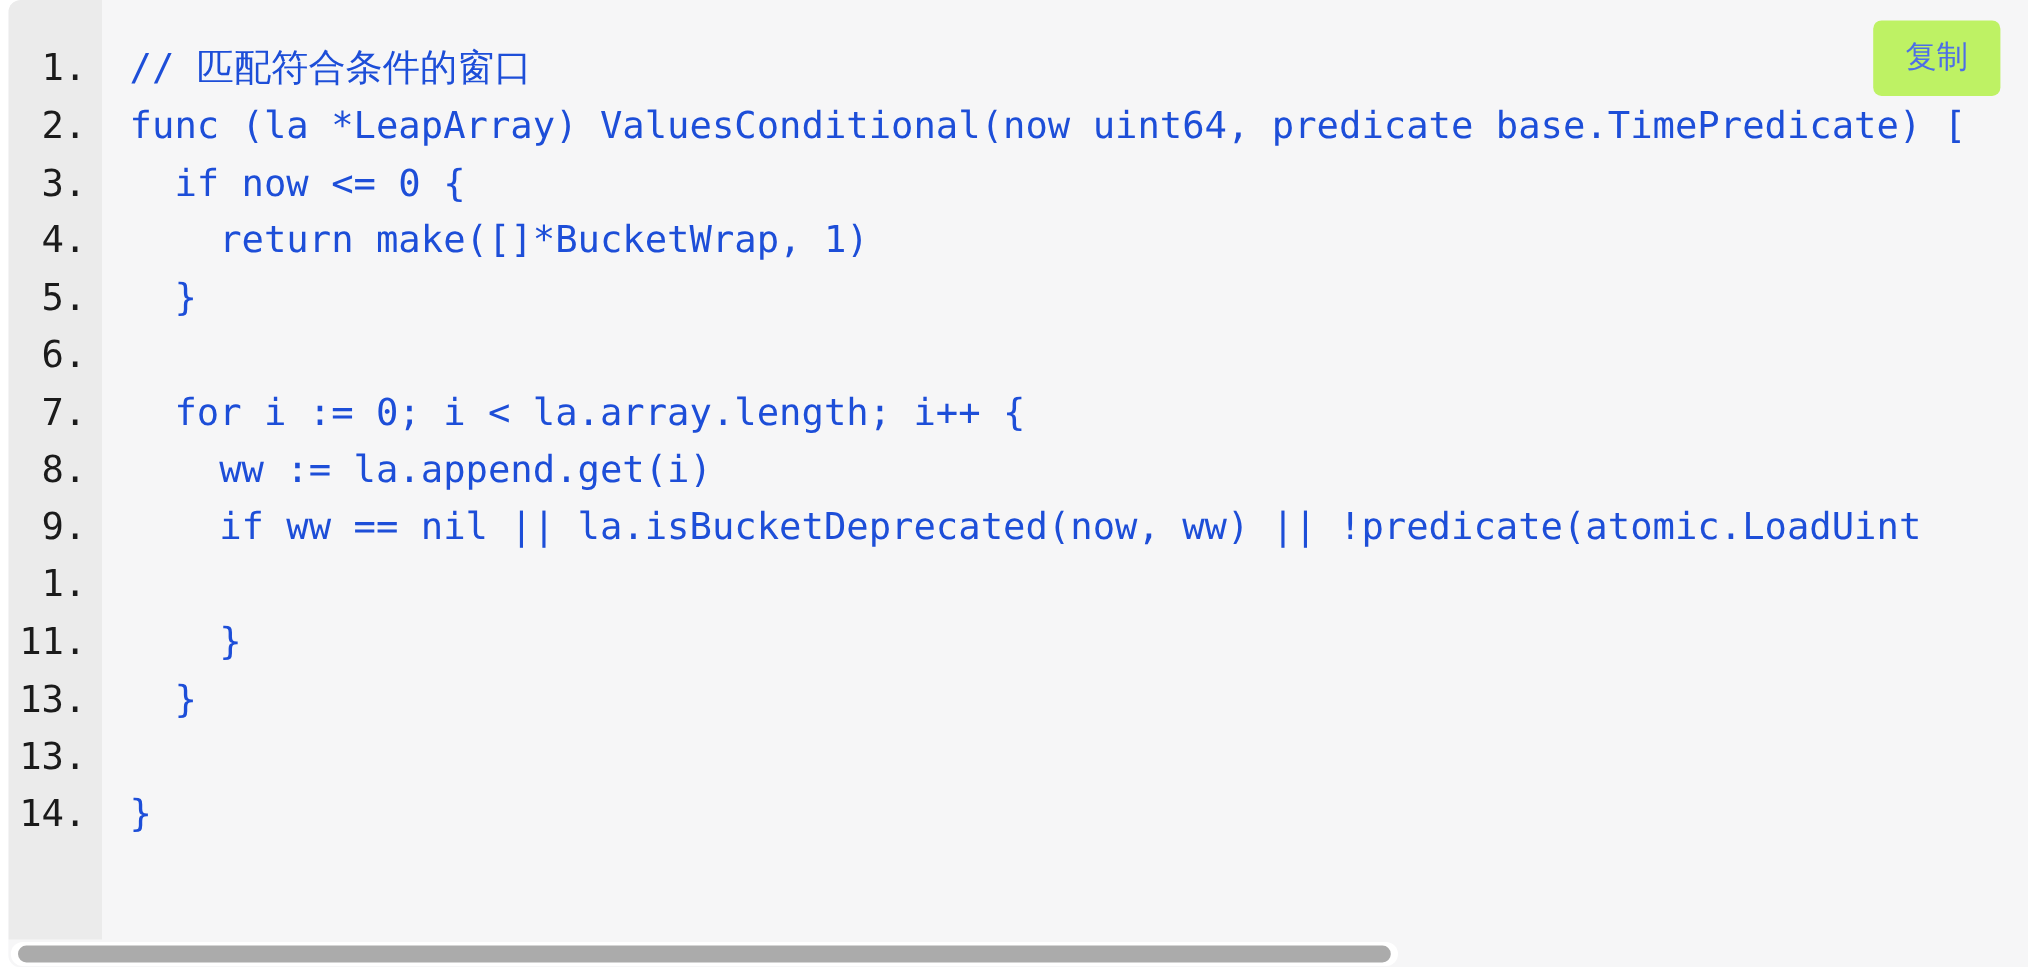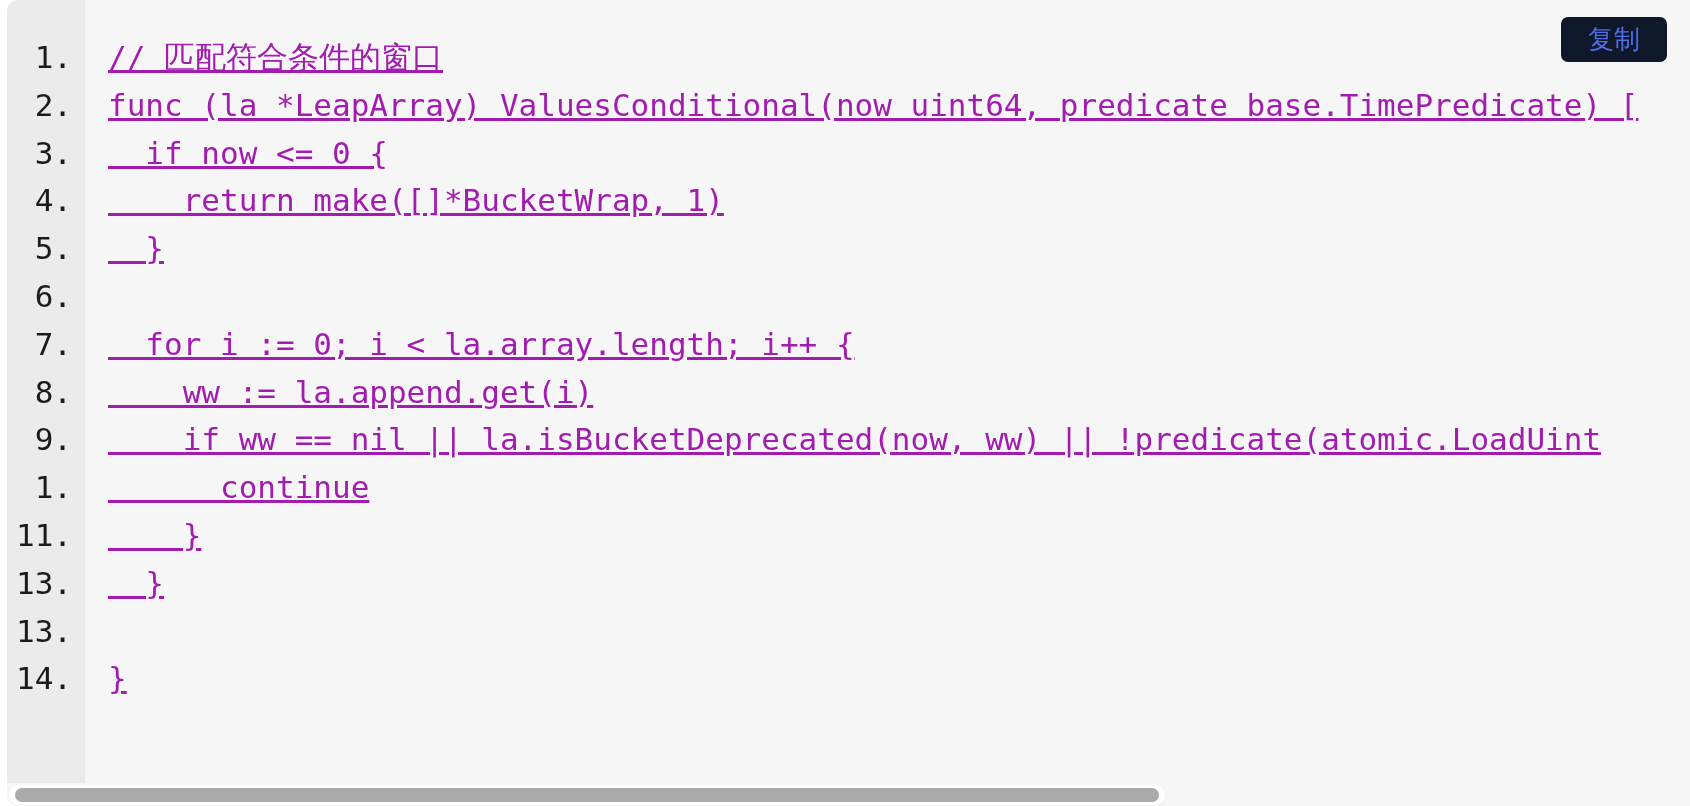--- a/index.html
+++ b/index.html
@@ -43,29 +43,28 @@
     box-sizing: border-box;
     text-align: right;
     padding-right: 13px;
     font-size: 31px;
     color: #1b1b1b;
   }
   .cl {
     flex: 0 0 auto;
     padding-left: 23px;
     font-size: 31px;
-    color: #a21caf;
+    color: #1d4ed8;
     white-space: pre;
-    text-decoration: underline;
   }
   .copy-btn {
     position: absolute;
     top: 17px; right: 23px;
-    width: 106px; height: 45px;
-    background: #0f172a;
+    width: 106px; height: 63px;
+    background: #bef264;
     color: #4d6ee8;
     border: none;
     border-radius: 7px;
     font-size: 26px;
     font-family: "DejaVu Sans", "Liberation Sans", sans-serif;
     cursor: pointer;
     z-index: 5;
     padding: 0;
     line-height: 45px;
     text-align: center;
@@ -96,21 +95,21 @@
   <div class="rows" id="rows">
       <div class="row"><div class="ln">1.</div><div class="cl">// 匹配符合条件的窗口</div></div>
       <div class="row"><div class="ln">2.</div><div class="cl">func (la *LeapArray) ValuesConditional(now uint64, predicate base.TimePredicate) [</div></div>
       <div class="row"><div class="ln">3.</div><div class="cl">  if now &lt;= 0 {</div></div>
       <div class="row"><div class="ln">4.</div><div class="cl">    return make([]*BucketWrap, 1)</div></div>
       <div class="row"><div class="ln">5.</div><div class="cl">  }</div></div>
       <div class="row"><div class="ln">6.</div></div>
       <div class="row"><div class="ln">7.</div><div class="cl">  for i := 0; i &lt; la.array.length; i++ {</div></div>
       <div class="row"><div class="ln">8.</div><div class="cl">    ww := la.append.get(i)</div></div>
       <div class="row"><div class="ln">9.</div><div class="cl">    if ww == nil || la.isBucketDeprecated(now, ww) || !predicate(atomic.LoadUint</div></div>
-      <div class="row"><div class="ln">1.</div><div class="cl">      continue</div></div>
+      <div class="row"><div class="ln">1.</div></div>
       <div class="row"><div class="ln">11.</div><div class="cl">    }</div></div>
       <div class="row"><div class="ln">13.</div><div class="cl">  }</div></div>
       <div class="row"><div class="ln">13.</div></div>
       <div class="row"><div class="ln">14.</div><div class="cl">}</div></div>
     </div>
 
   <div class="sb-pill">
     <div class="sb-thumb"></div>
   </div>
 </div>

